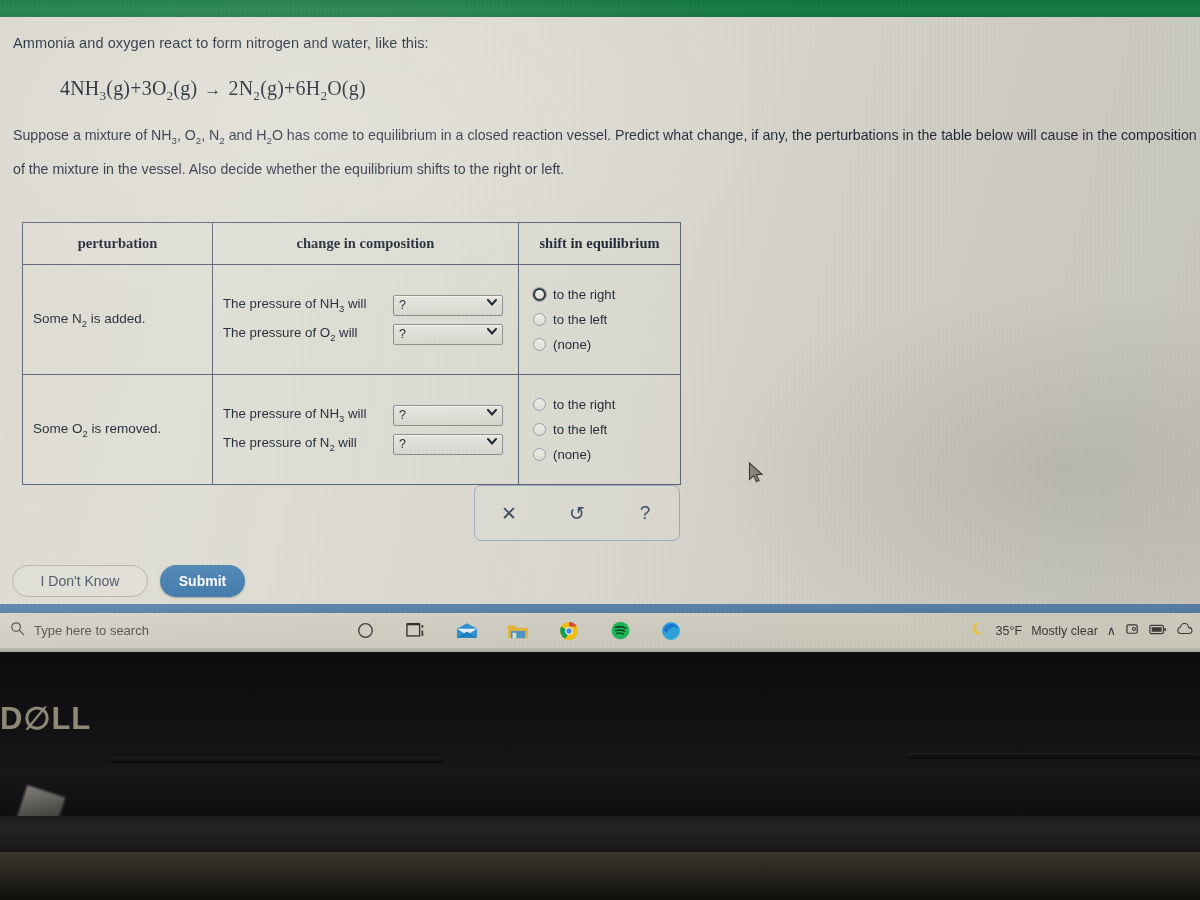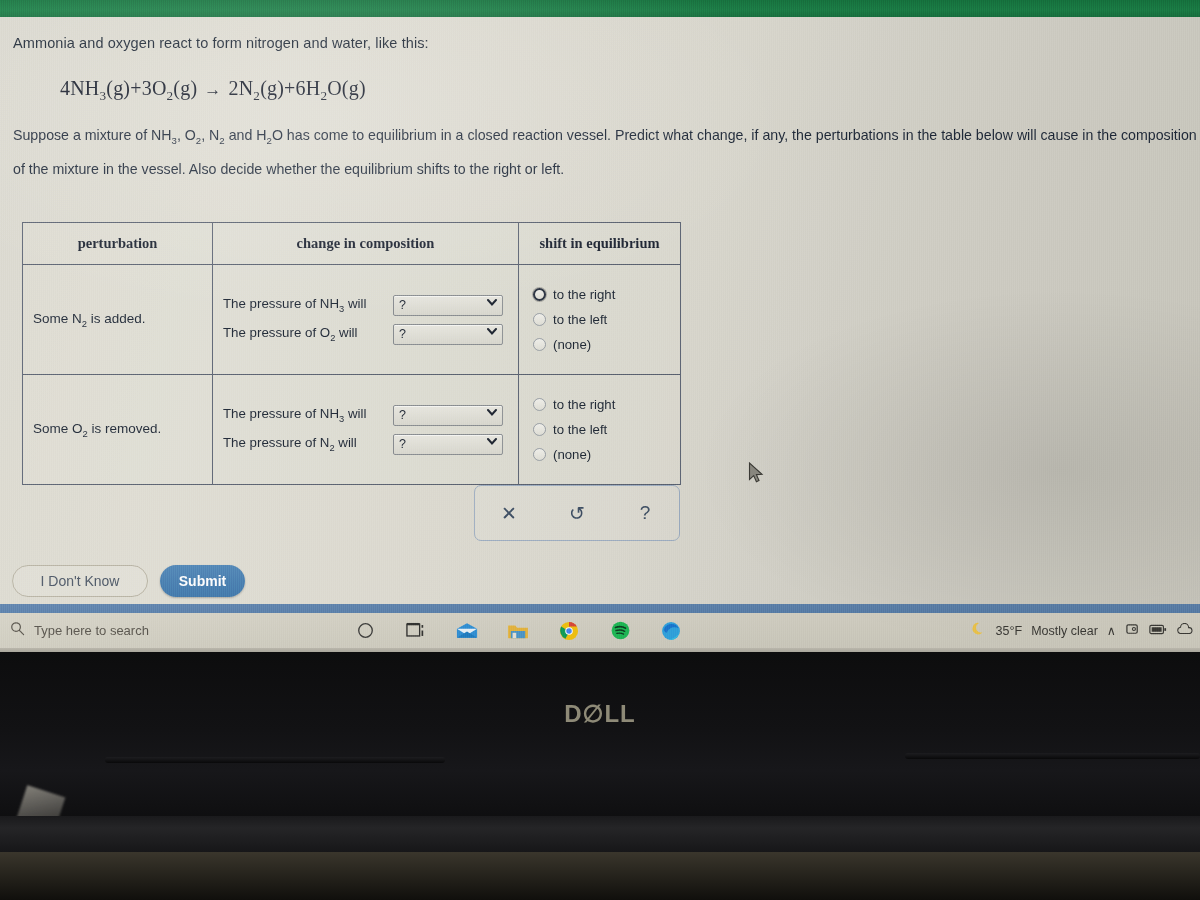--- a/index.html
+++ b/index.html
@@ -180,23 +180,23 @@
   .bezel-bottom{
     position:absolute; left:0; top:648px; width:1200px; height:12px;
     background:linear-gradient(180deg,#b9b6ab,#8d8a80);
   }
   .lid{
     position:absolute; left:0; top:652px; width:1200px; height:185px;
     background:linear-gradient(180deg,#0d0d0e 0%,#121214 42%,#17171a 64%,#0b0b0c 100%);
   }
   .dell{
     position:absolute; left:0; top:700px; width:1200px;
-    text-align:center;
+    text-align:left;
     font-family:"Liberation Sans", sans-serif;
-    font-weight:bold; font-size:24px; letter-spacing:1px;
+    font-weight:bold; font-size:31px; letter-spacing:1px;
     color:#8e8a77;
   }
   .vent{ position:absolute; height:6px; border-radius:3px;
     background:linear-gradient(180deg,#1d1d20,#09090a); }
   .vent.l{ left:105px; top:757px; width:340px; }
   .vent.r{ left:905px; top:753px; width:295px; }
   .hinge{
     position:absolute; left:0; top:816px; width:1200px; height:40px;
     background:linear-gradient(180deg,#1a1a1c 0%,#252527 30%,#141416 100%);
   }

